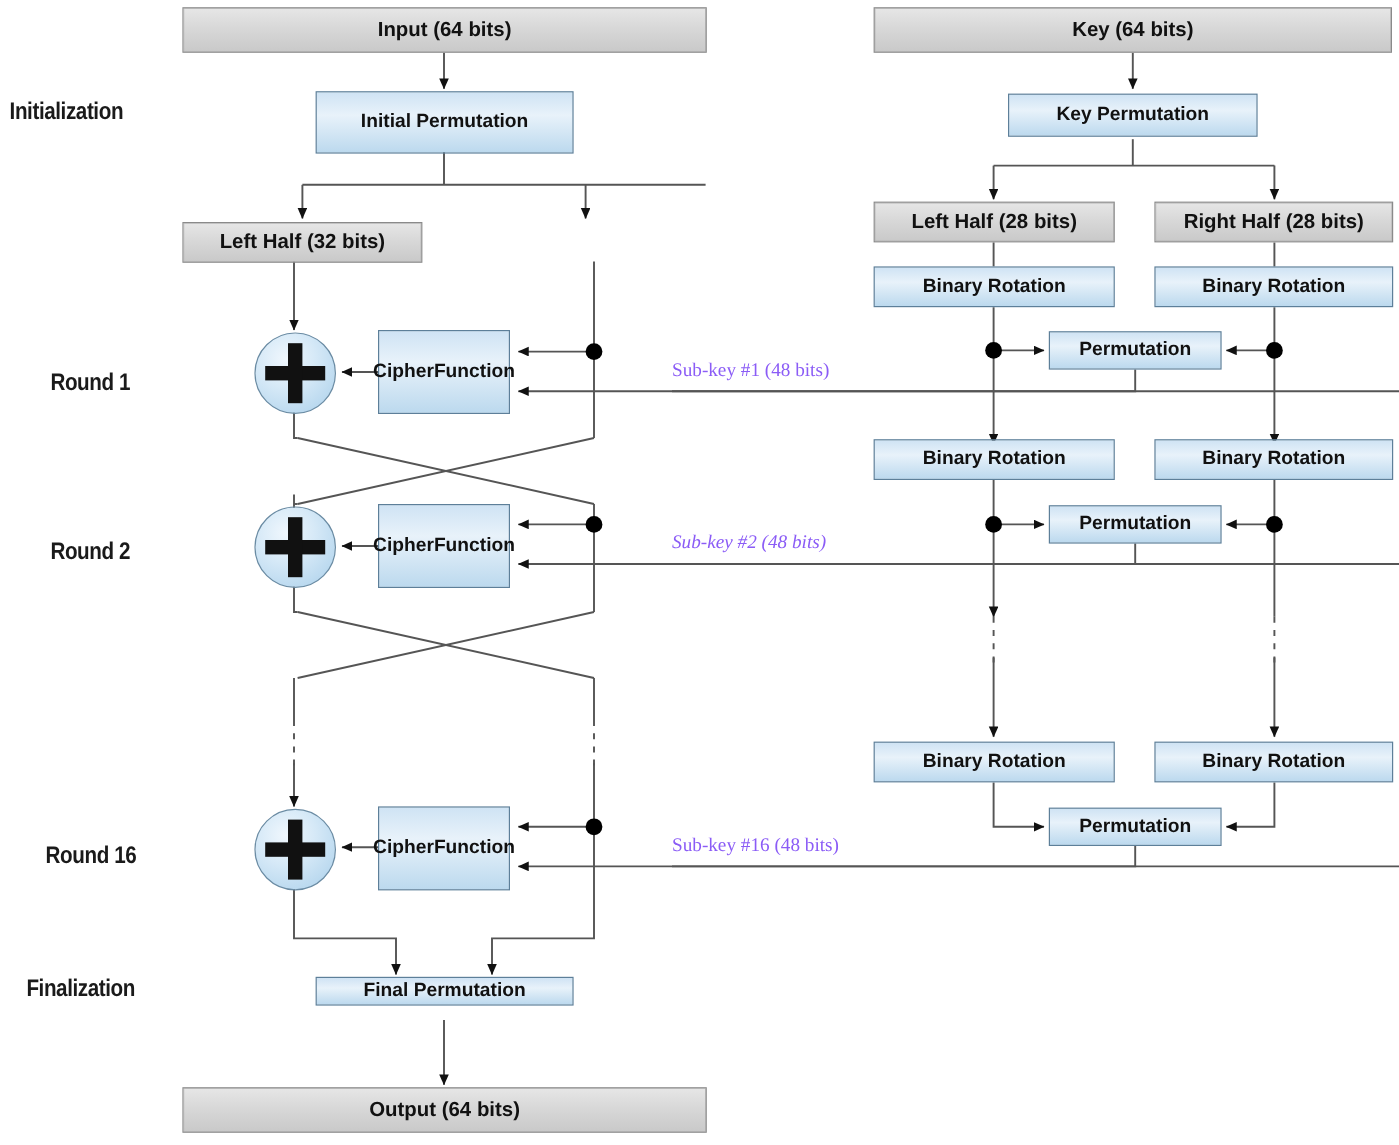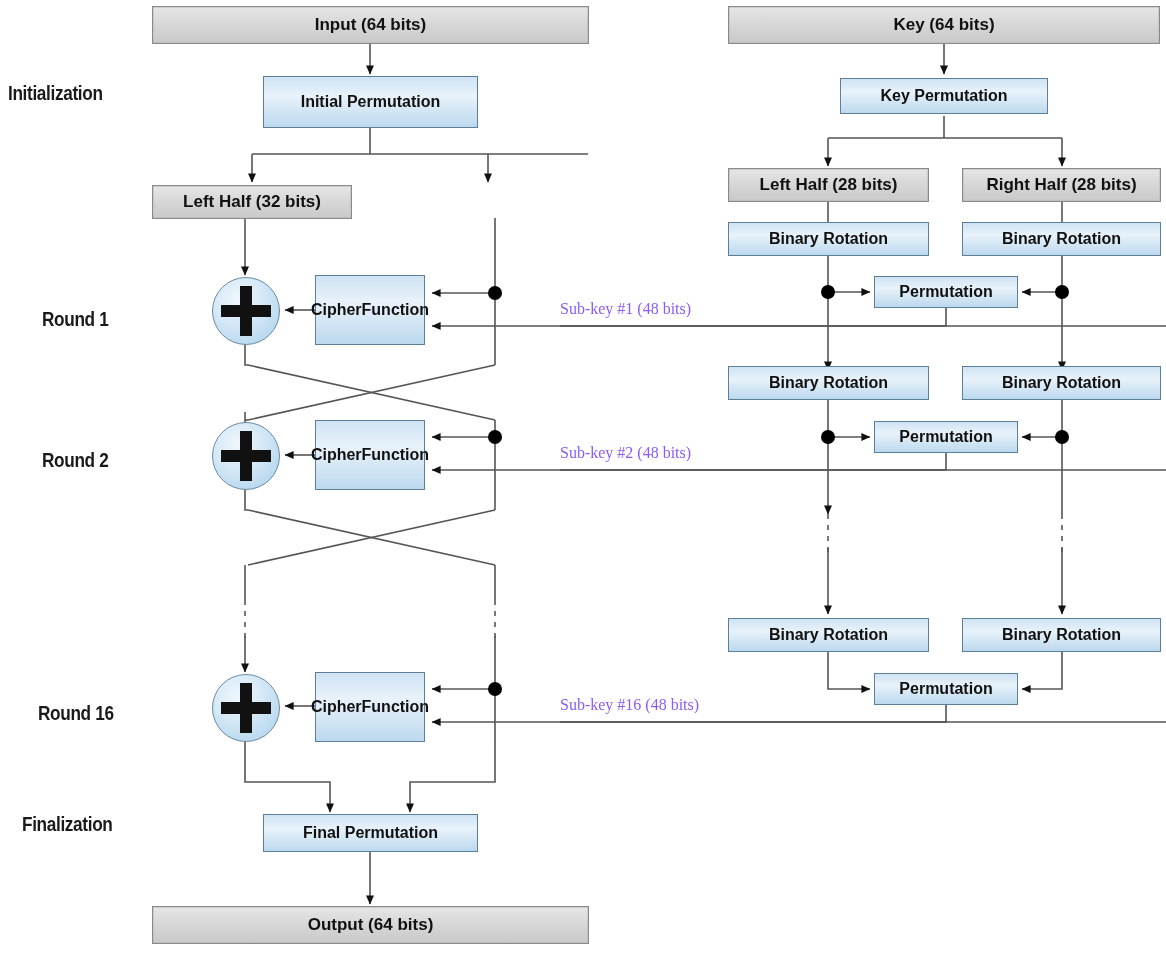--- a/index.html
+++ b/index.html
@@ -176,21 +176,21 @@
 
   <div class="xor" style="left:212px;top:674px;width:66px;height:66px;">
     <span class="plus ph"></span>
     <span class="plus pv"></span>
   </div>
   <div class="node blue cipher" style="left:315px;top:672px;width:110px;height:70px;">
     <span>Cipher</span>
     <span>Function</span>
   </div>
 
-  <div class="node blue proc" style="left:263px;top:814px;width:215px;height:38px;">Final Permutation</div>
+  <div class="node blue proc" style="left:263px;top:814px;width:215px;height:24px;">Final Permutation</div>
 
   <div class="node gray wide" style="left:152px;top:906px;width:437px;height:38px;">Output (64 bits)</div>
 
   <div class="node gray wide" style="left:728px;top:6px;width:432px;height:38px;">Key (64 bits)</div>
 
   <div class="node blue proc" style="left:840px;top:78px;width:208px;height:36px;">Key Permutation</div>
 
   <div class="node gray half" style="left:728px;top:168px;width:201px;height:34px;">Left Half (28 bits)</div>
   <div class="node gray half" style="left:962px;top:168px;width:199px;height:34px;">Right Half (28 bits)</div>
 
@@ -203,16 +203,16 @@
   <div class="node blue proc" style="left:962px;top:366px;width:199px;height:34px;">Binary Rotation</div>
 
   <div class="node blue proc" style="left:874px;top:421px;width:144px;height:32px;">Permutation</div>
 
   <div class="node blue proc" style="left:728px;top:618px;width:201px;height:34px;">Binary Rotation</div>
   <div class="node blue proc" style="left:962px;top:618px;width:199px;height:34px;">Binary Rotation</div>
 
   <div class="node blue proc" style="left:874px;top:673px;width:144px;height:32px;">Permutation</div>
 
   <div class="subkey" style="left:560px;top:300px;">Sub-key #1 (48 bits)</div>
-  <div class="subkey" style="left:560px;top:444px;">Sub-key #2 (48 bits)</div>
+  <div class="subkey" style="left:560px;top:444px;font-style:italic;">Sub-key #2 (48 bits)</div>
   <div class="subkey" style="left:560px;top:696px;">Sub-key #16 (48 bits)</div>
 
 </div>
 
 </body></html>

